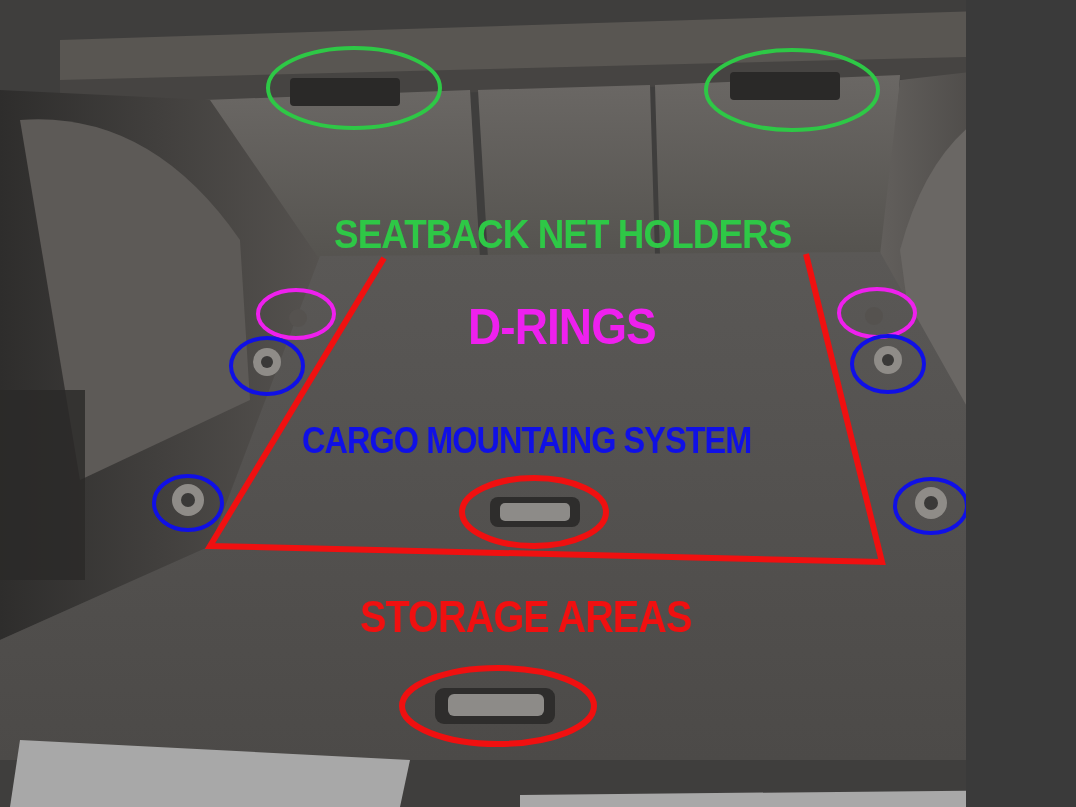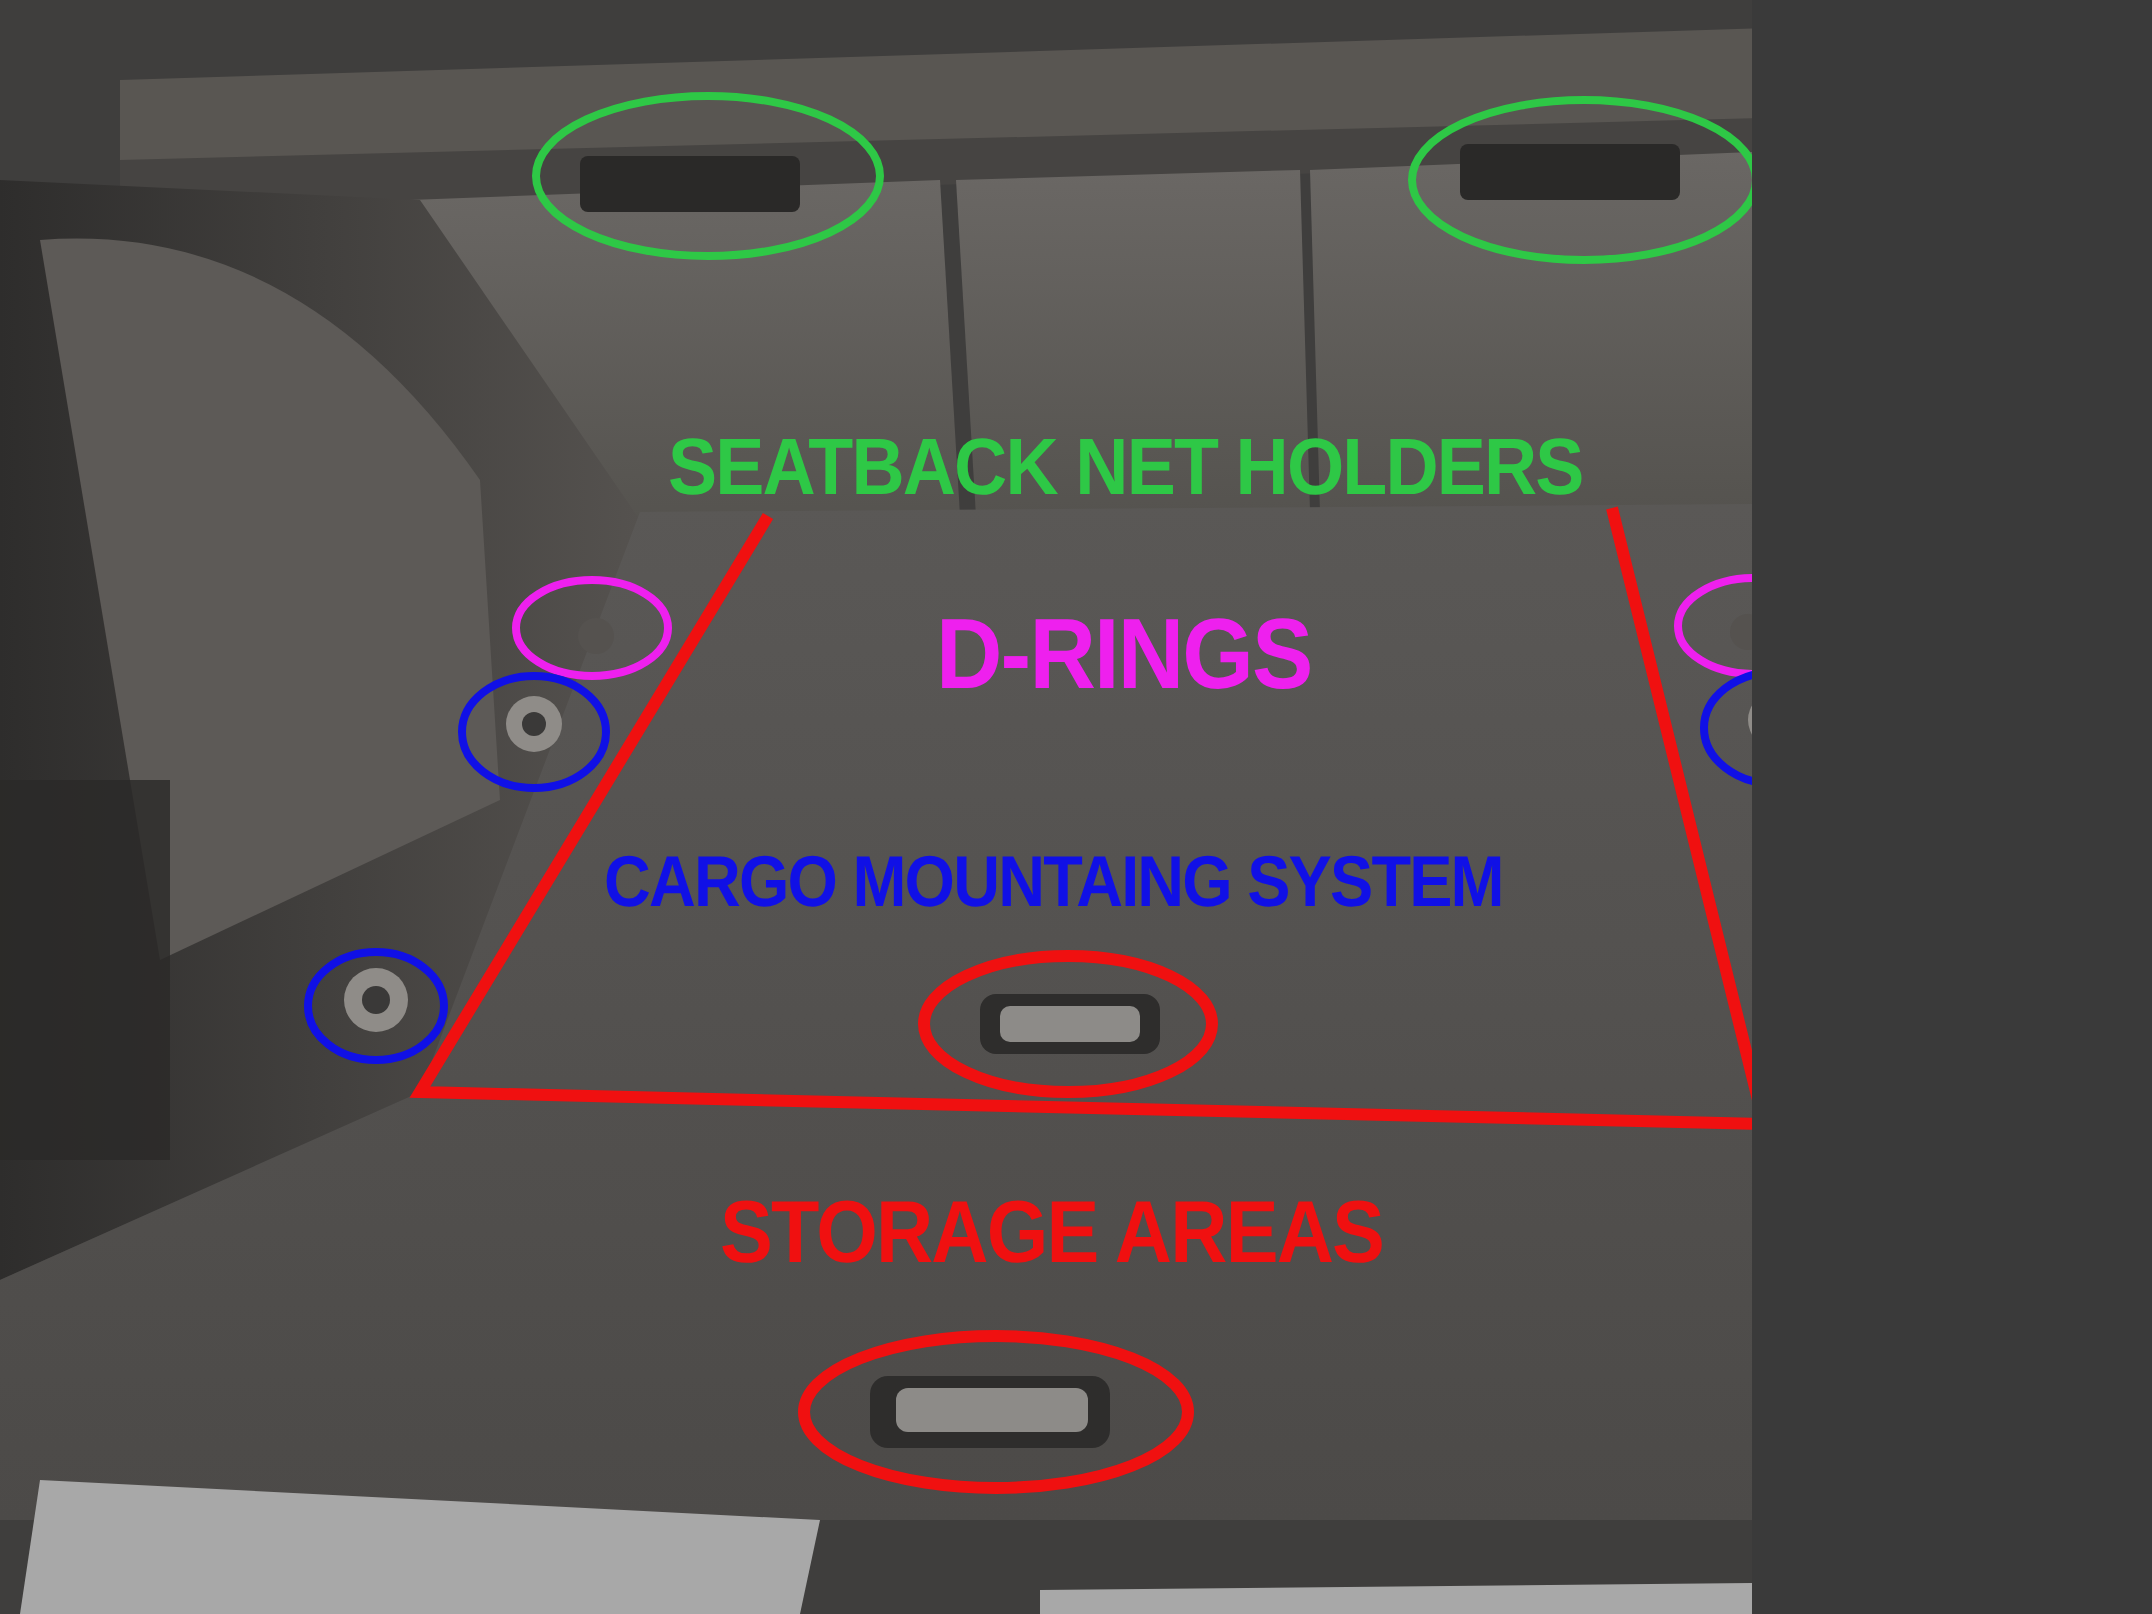--- a/index.html
+++ b/index.html
@@ -1,17 +1,17 @@
 <!DOCTYPE html>
 <html><head>
 <meta charset="utf-8">
 <style>
   html, body { margin: 0; padding: 0; }
   body { width: 1076px; height: 807px; overflow: hidden; background: #3a3a3a; font-family: "Liberation Sans", sans-serif; }
-  .scene { position: relative; width: 876px; height: 807px; overflow: hidden; background: #4a4846; }
+  .scene { position: relative; width: 966px; height: 807px; overflow: hidden; background: #4a4846; }
   .bg { position: absolute; left: 0; top: 0; }
   .label { position: absolute; font-family: "Liberation Sans", sans-serif; font-weight: bold; white-space: nowrap; letter-spacing: -1px; transform-origin: left top; }
   .lbl-green { color: #2ec846; font-size: 40px; left: 334px; top: 212px; transform: scaleX(0.92); }
   .lbl-magenta { color: #ee20ee; font-size: 50px; left: 468px; top: 298px; transform: scaleX(0.92); }
   .lbl-blue { color: #1010e6; font-size: 36px; left: 302px; top: 420px; transform: scaleX(0.9); }
   .lbl-red { color: #f01010; font-size: 44px; left: 360px; top: 592px; transform: scaleX(0.9); }
 </style>
 </head>
 <body>
 

